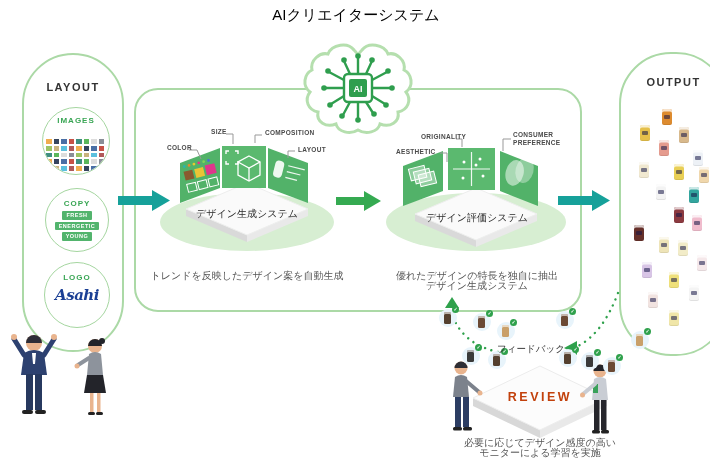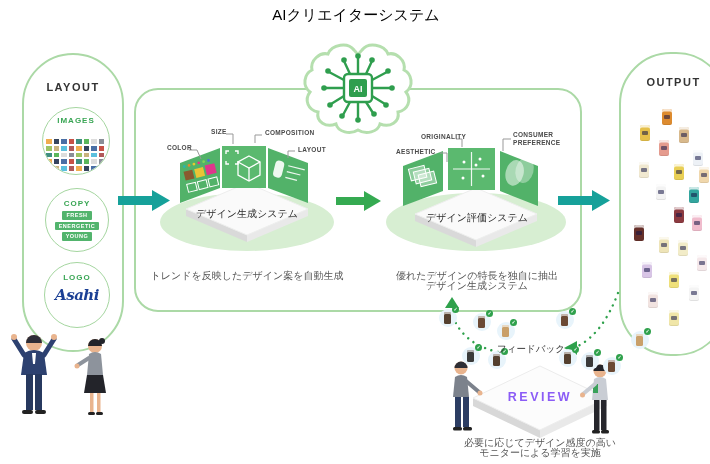--- a/index.html
+++ b/index.html
@@ -22,21 +22,21 @@
   .mosaic div{width:7.5px;height:6.8px;box-sizing:border-box;border:0.5px solid #fff;}
   .tags{display:flex;flex-direction:column;align-items:center;gap:2px;margin-top:3px;}
   .tag{background:#52b46d;color:#fff;font-size:5.5px;font-weight:bold;letter-spacing:.5px;padding:1px 4px;border-radius:1px;line-height:1.2;}
   .brand{font-family:"DejaVu Serif",serif;font-style:italic;font-weight:bold;font-size:15px;color:#1b3f94;margin-top:4px;letter-spacing:-0.5px;}
   
   .plabel{font-size:6.5px;font-weight:bold;color:#4a4a4a;letter-spacing:.3px;white-space:nowrap;z-index:7;}
   .plabel.wrap{white-space:normal;width:44px;line-height:1.2;}
   .platform-label{font-size:10px;font-weight:normal;color:#2b2b2b;transform:translateX(-50%);white-space:nowrap;z-index:7;}
   .caption{font-size:10px;color:#555;transform:translateX(-50%);white-space:nowrap;z-index:7;}
   .feedback-label{font-size:9.5px;font-weight:normal;color:#3a3a3a;transform:translateX(-50%);white-space:nowrap;z-index:7;}
-  .review-label{font-size:12.5px;font-weight:bold;color:#8b5cf6;letter-spacing:2.5px;transform:translateX(-50%);z-index:7;}
+  .review-label{font-size:12.5px;font-weight:bold;color:#c2410c;letter-spacing:2.5px;transform:translateX(-50%);z-index:7;}
   
   .can{position:absolute;width:10px;height:16px;border-radius:2px;box-shadow:inset 0 2.5px 0 rgba(255,255,255,.75), inset 0 -1px 0 rgba(0,0,0,.08);}
   .can:after{content:"";position:absolute;left:2px;top:6px;width:6px;height:3.5px;background:rgba(20,20,70,.55);border-radius:1px;}
   
   .fcan{position:absolute;width:18px;height:18px;border-radius:50%;background:#e8f4fb;z-index:6;}
   .fcan .fc-can{position:absolute;left:5px;top:3px;width:7px;height:12px;border-radius:1.5px;box-shadow:inset 0 2px 0 rgba(255,255,255,.6);}
   .fcan .fc-check{position:absolute;right:-2px;top:-3px;width:7px;height:7px;border-radius:50%;background:#2fa14c;color:#fff;font-size:5px;line-height:7px;text-align:center;font-weight:bold;}
   svg{display:block;}
   .z2{z-index:2}.z3{z-index:3}.z4{z-index:4}.z5{z-index:5}
 </style>

